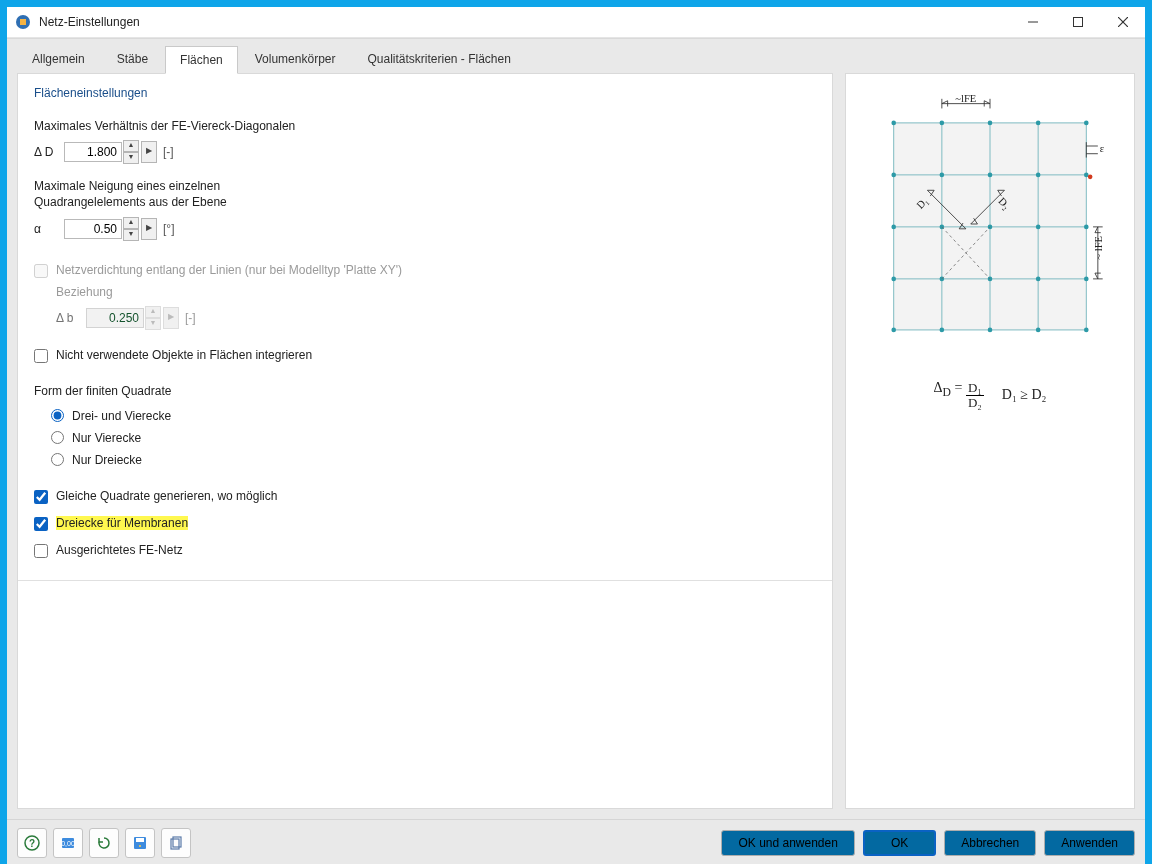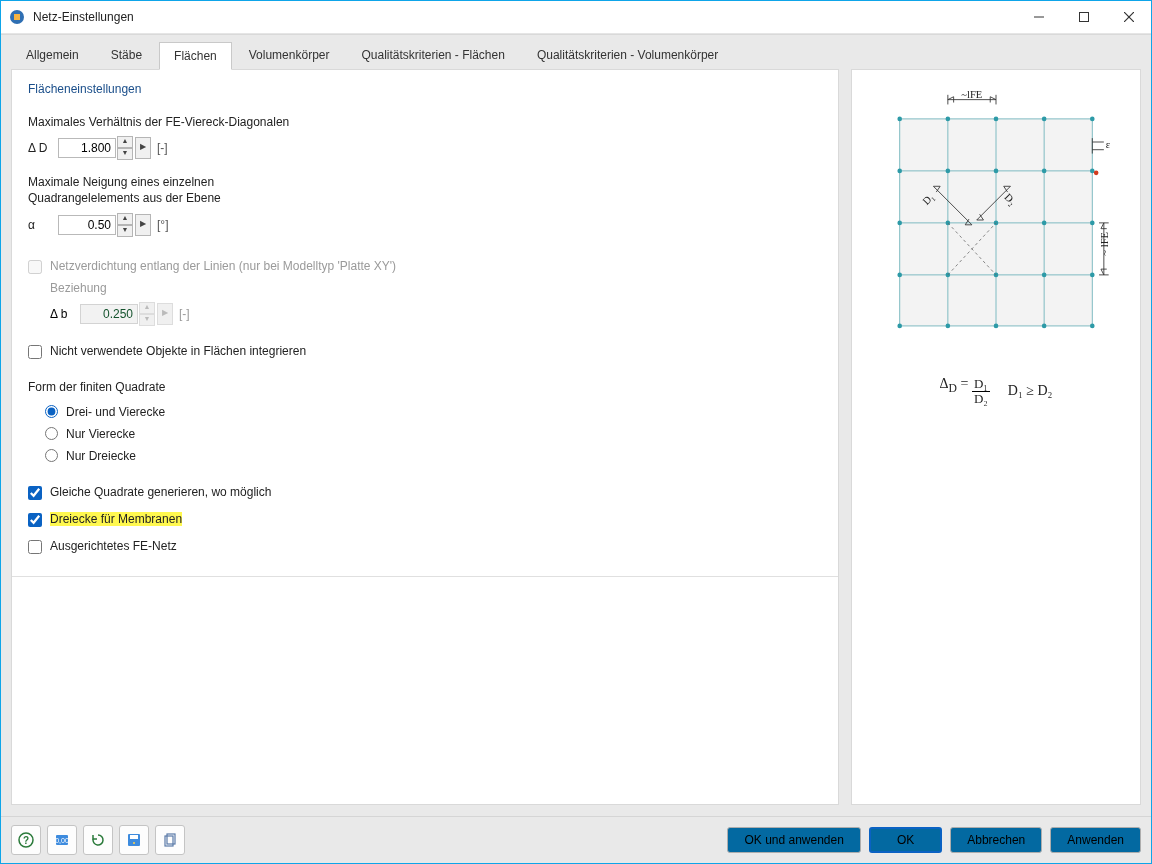--- a/index.html
+++ b/index.html
@@ -1,16 +1,16 @@
 <!DOCTYPE html>
 <html><head>
 <meta charset="utf-8">
 <style>
 html,body{margin:0;padding:0;font-family:"Segoe UI",Tahoma,sans-serif;font-size:12px;color:#222;background:#f0f0f0;height:100%;}
-.dlg{width:1152px;height:864px;background:#fff;border:1px solid #0ea5e9;box-sizing:border-box;display:flex;flex-direction:column;}
+.dlg{width:1152px;height:864px;background:#fff;border:7px solid #0ea5e9;box-sizing:border-box;display:flex;flex-direction:column;}
 .titlebar{height:32px;display:flex;align-items:center;background:#fff;border-bottom:1px solid #e5e5e5;}
 .titlebar .app-icon{width:16px;height:16px;margin:0 8px;display:flex;align-items:center;justify-content:center;}
 .titlebar .app-icon svg{width:16px;height:16px;}
 .titlebar .title{flex:1;font-size:12px;}
 .winbtns{display:flex;}
 .winbtn{width:45px;height:30px;display:flex;align-items:center;justify-content:center;font-size:13px;color:#333;}
 .chrome{background:#e9e9e9;flex:1;display:flex;flex-direction:column;padding:0;border-top:1px solid #d9d9d9;}
 .tabs{display:flex;padding:6px 10px 0 10px;}
 .tab{padding:6px 14px;border:1px solid transparent;margin-right:2px;font-size:12px;color:#333;cursor:default;}
 .tab.active{background:#fff;border:1px solid #c9c9c9;border-bottom:1px solid #fff;position:relative;top:1px;}
@@ -83,21 +83,20 @@
     </div>
   </div>
 
   <div class="chrome">
     <div class="tabs">
       <div class="tab">Allgemein</div>
       <div class="tab">Stäbe</div>
       <div class="tab active">Flächen</div>
       <div class="tab">Volumenkörper</div>
       <div class="tab">Qualitätskriterien - Flächen</div>
-      <div class="tab">Qualitätskriterien - Volumenkörper</div>
     </div>
 
     <div class="body">
       <div class="panel left">
         <div class="section-head">Flächeneinstellungen</div>
 
         <div class="field-label-block">Maximales Verhältnis der FE-Viereck-Diagonalen</div>
         <div class="form-row">
           <span class="sym">Δ D</span>
           <div class="numbox">
@@ -129,21 +128,21 @@
         </div>
 
         <div style="height:12px"></div>
         <label class="chk disabled">
           <input type="checkbox" disabled="" style="">
           <span>Netzverdichtung entlang der Linien (nur bei Modelltyp 'Platte XY')</span>
         </label>
         <div class="sub">
           <div class="field-label-block" style="margin-top:0;color:#9a9a9a">Beziehung</div>
           <div class="form-row">
-            <span class="sym" style="color:#000000">Δ b</span>
+            <span class="sym" style="color:#737373">Δ b</span>
             <div class="numbox disabled">
               <input type="text" disabled="" value="0.250" style="">
               <div class="spin">
                 <span style="color:#bbb;border-color:#ddd">▲</span>
                 <span style="color:#bbb;border-color:#ddd">▼</span>
               </div>
               <div class="extbtn" style="color:#bbb;border-color:#ddd">▶</div>
             </div>
             <span class="unit" style="color:#9a9a9a">[-]</span>
           </div>

